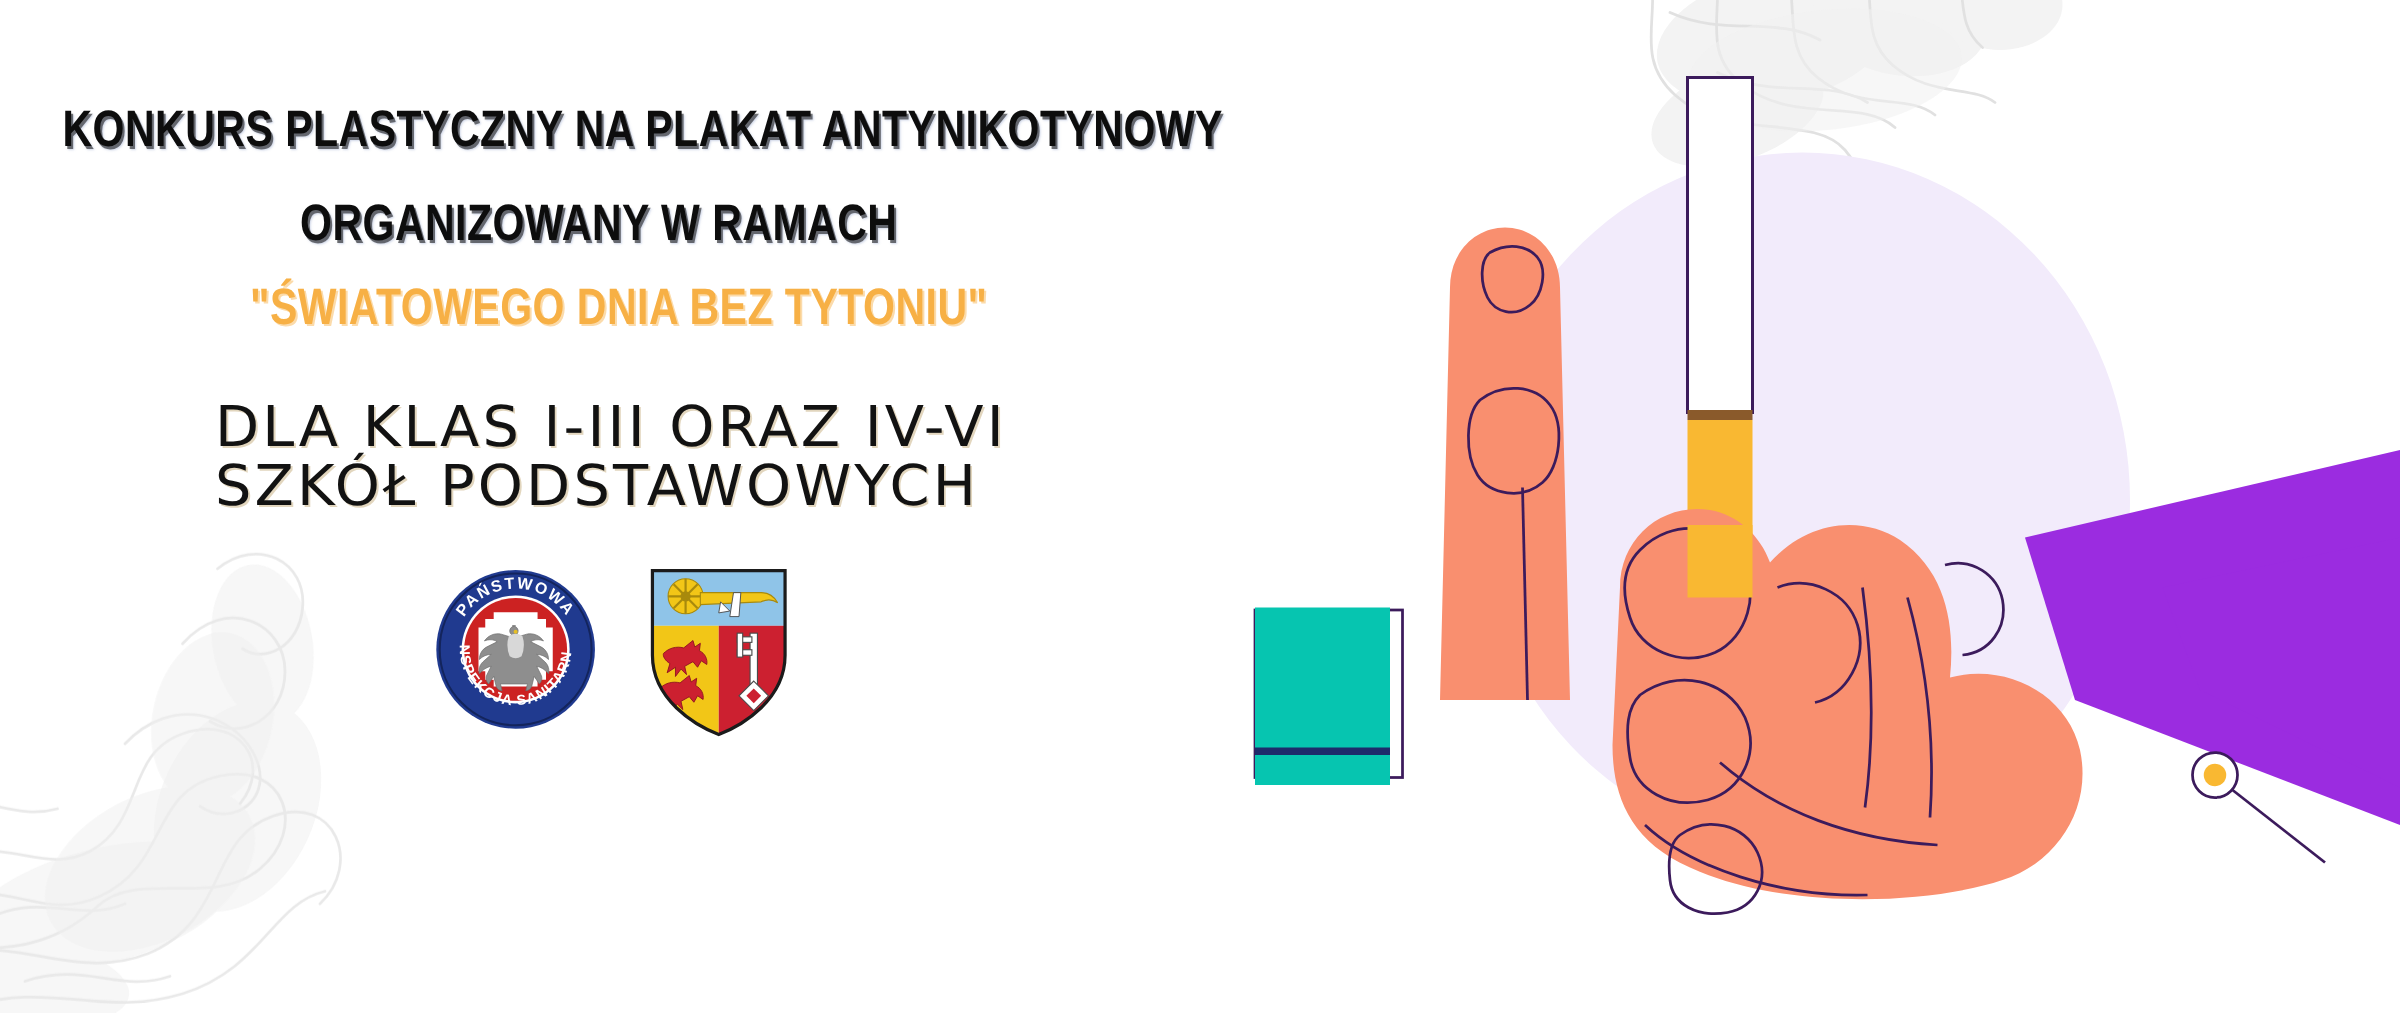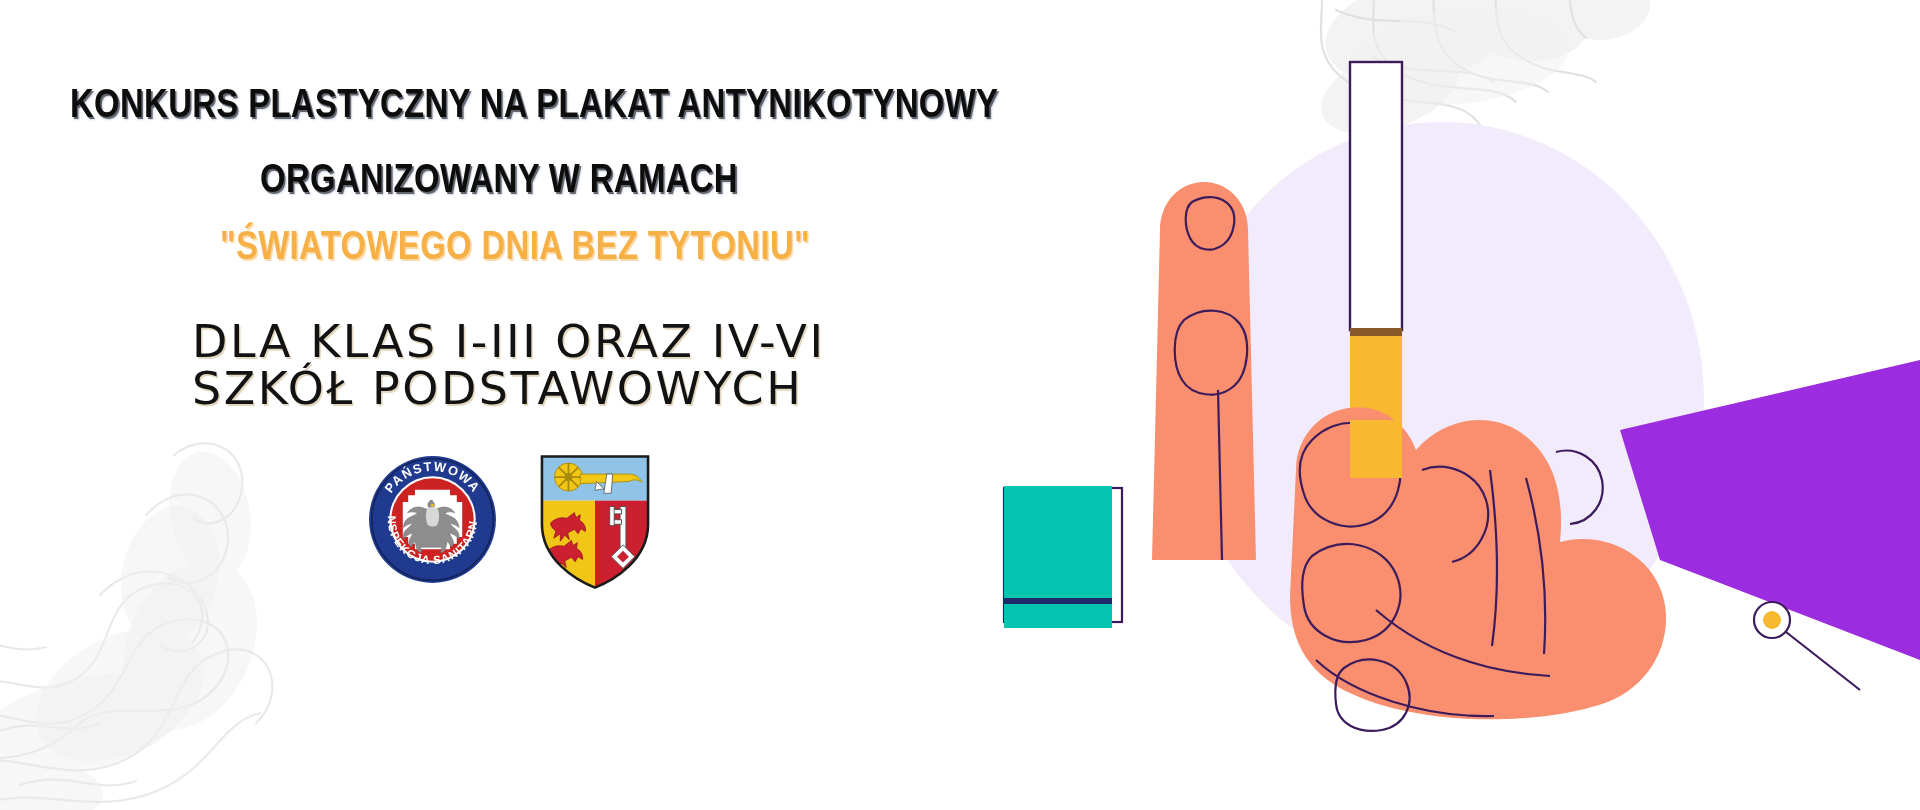--- a/index.html
+++ b/index.html
@@ -45,21 +45,20 @@
     opacity: .75;
   }
 
   
   #text-column {
     position: absolute;
     left: 0;
     top: 0;
     width: 1000px;
     height: 716px;
-    margin-left: 20px;
   }
 
   .headline {
     position: absolute;
     font-family: "Liberation Sans Narrow", "Liberation Sans", sans-serif;
     font-weight: 700;
     font-style: normal;
     color: #0d0d0d;
     letter-spacing: .5px;
     white-space: nowrap;

